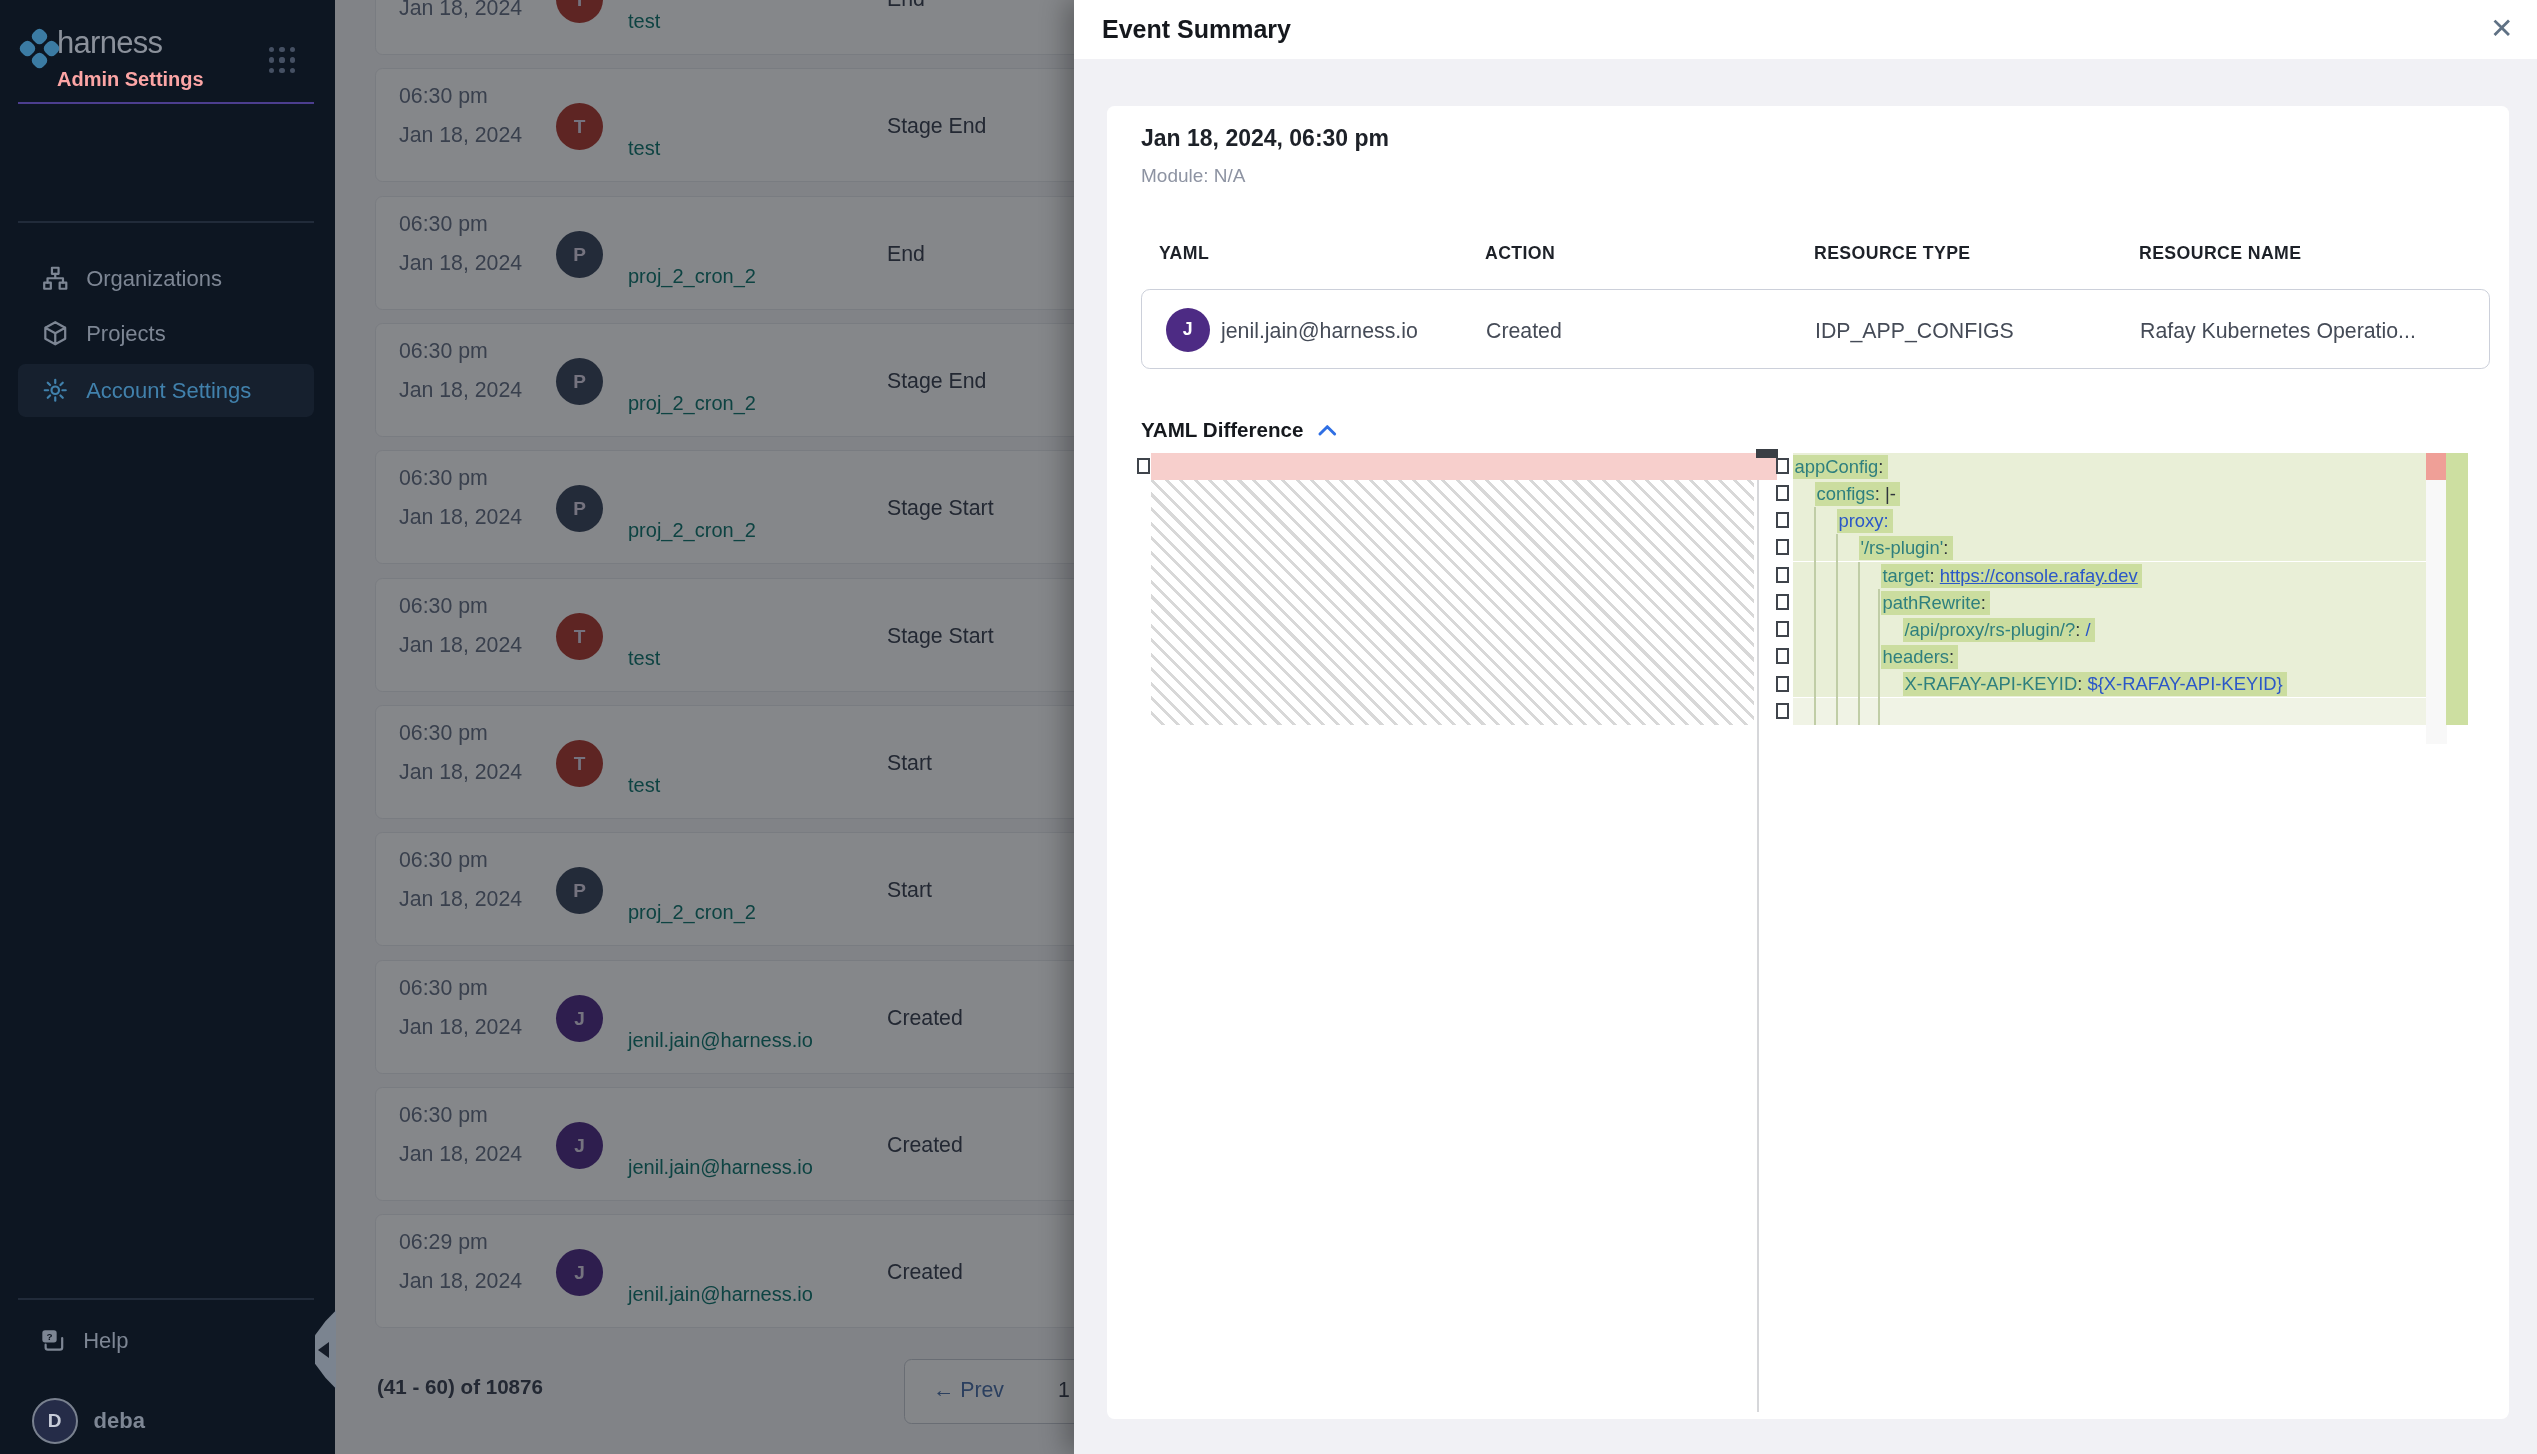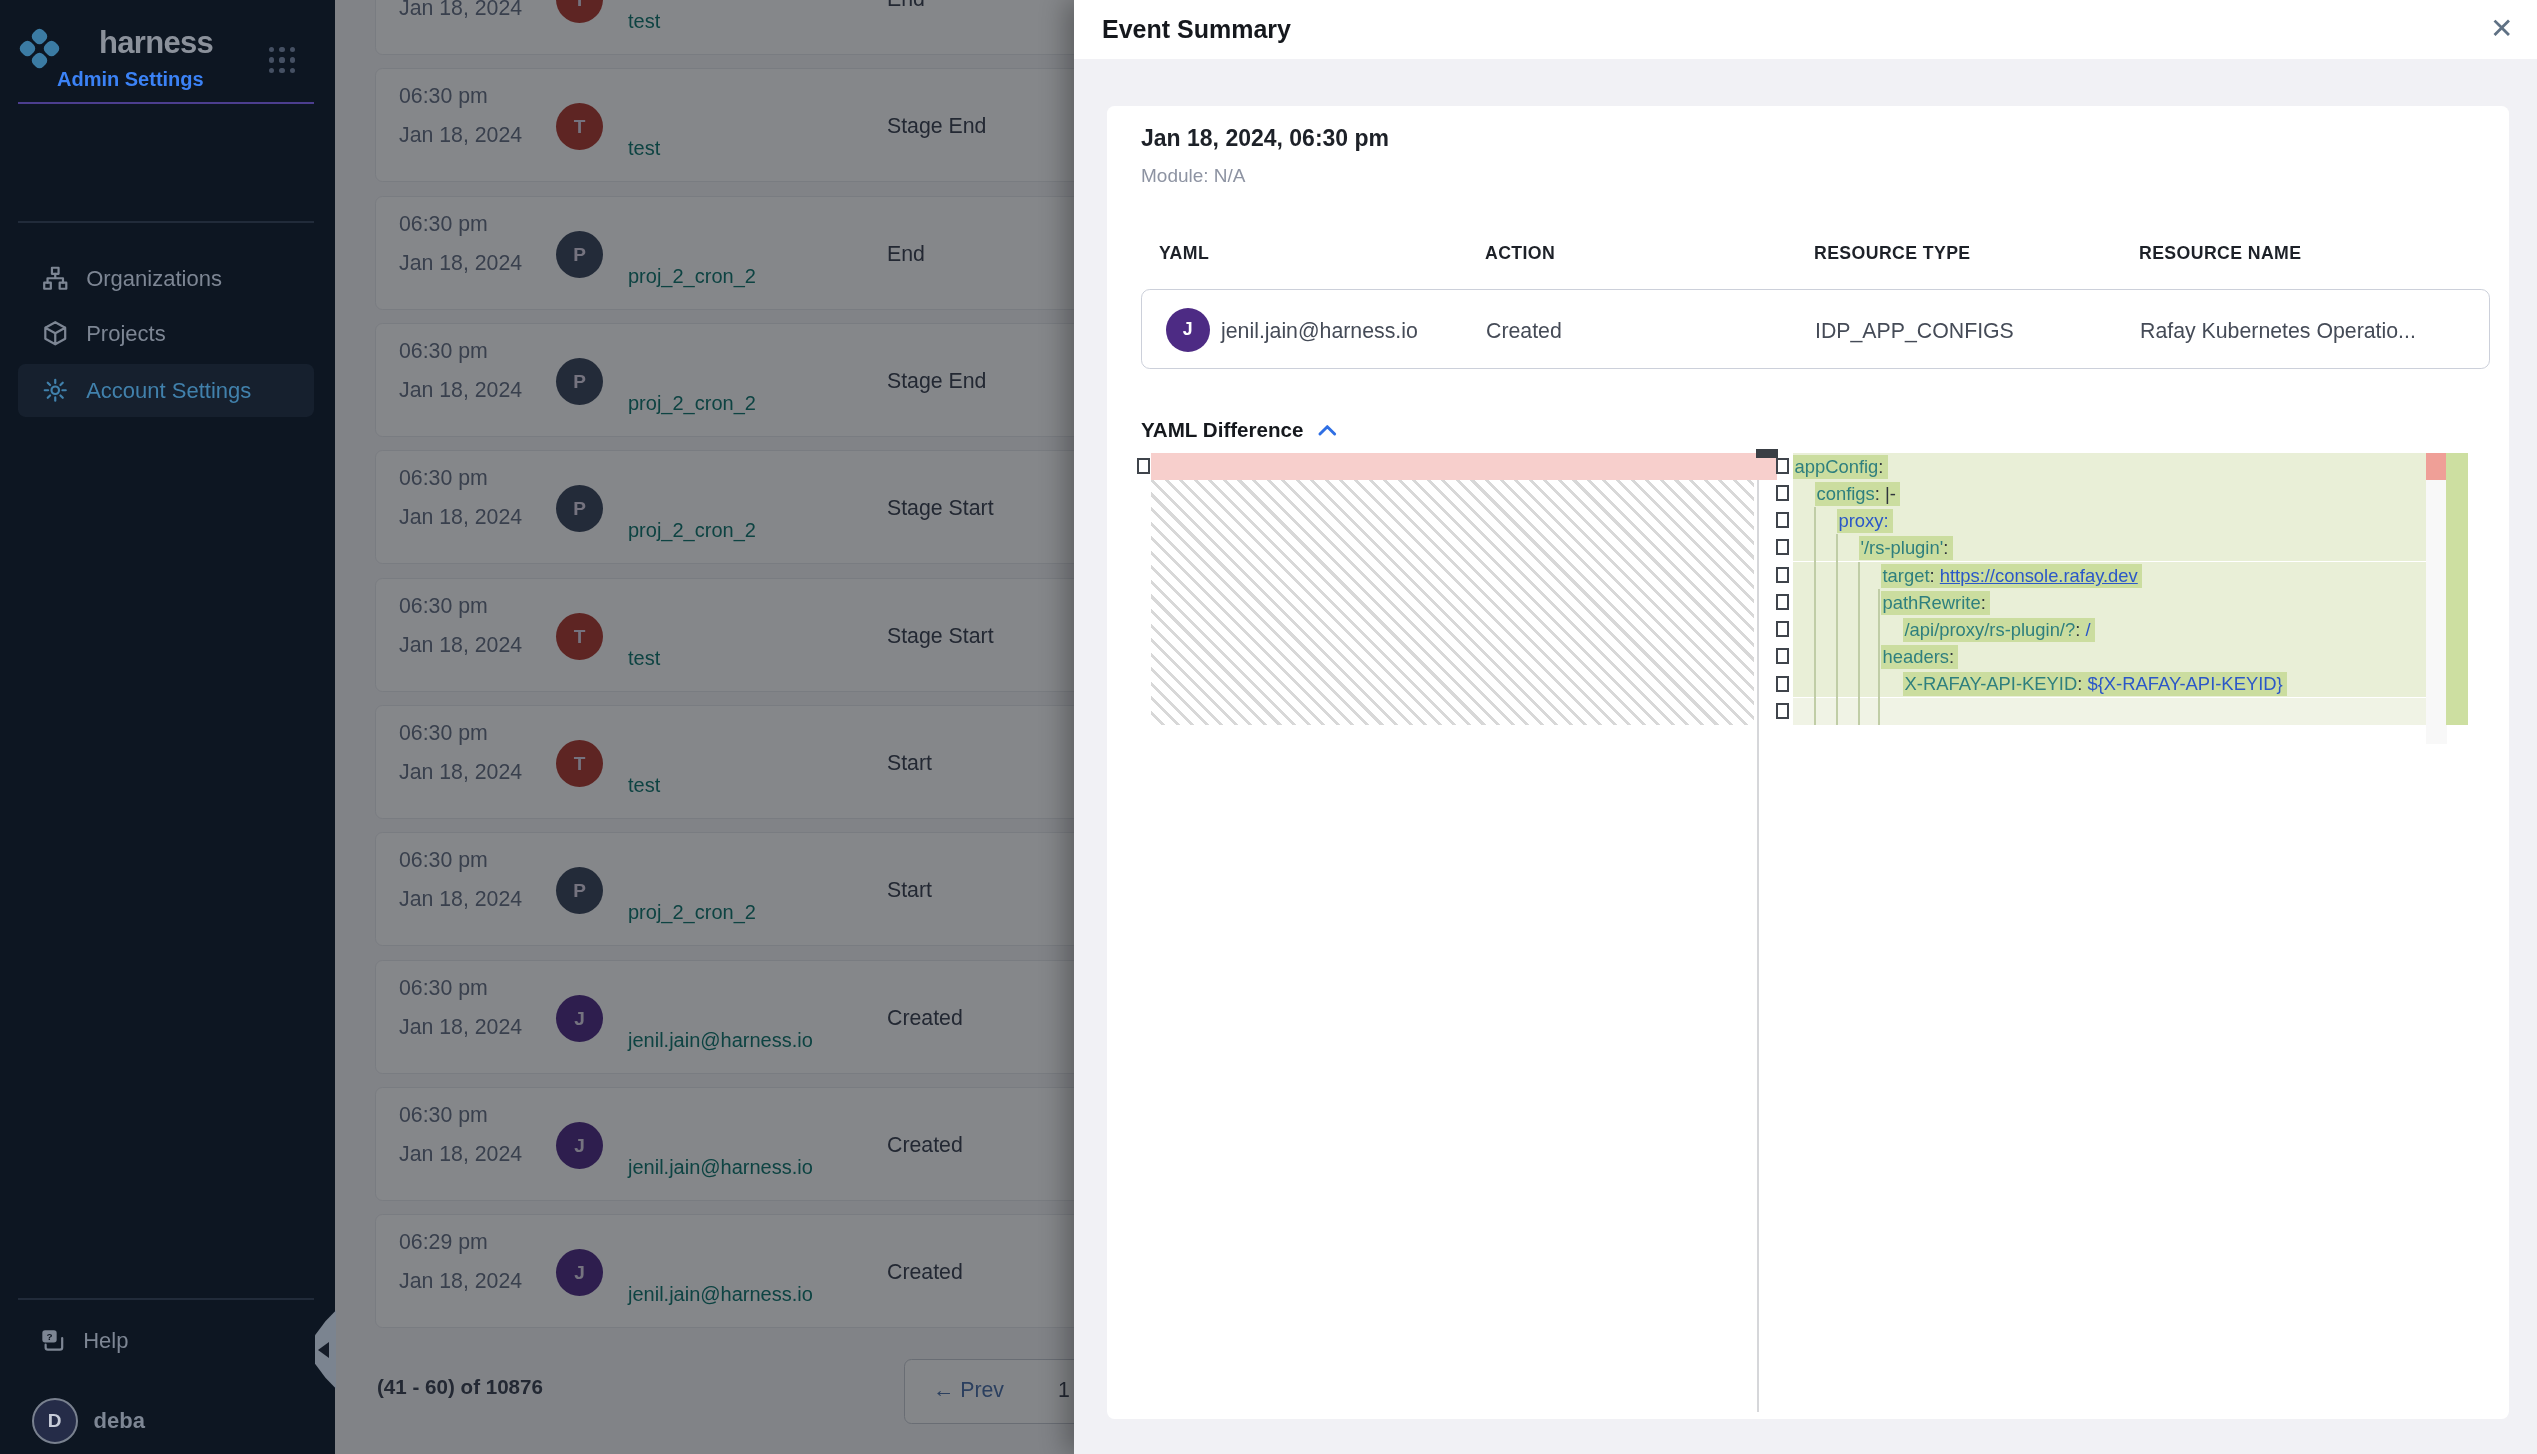--- a/index.html
+++ b/index.html
@@ -4,22 +4,22 @@
 <style>
   * { margin:0; padding:0; box-sizing:border-box; font-family:"Liberation Sans",sans-serif; }
   html,body { background:#222; }
   #app { position:relative; width:2538px; height:1454px; overflow:hidden; background:#fff; }
 
   
   .sb { position:absolute; left:0; top:0; width:335px; height:1454px; background:#0d1622; z-index:5; }
   .logo-wrap { position:absolute; left:17.7px; top:26.5px; width:44px; height:44px; }
   .logo-ic { position:absolute; left:6.6px; top:6.6px; width:31px; height:31px; transform:rotate(45deg); display:grid; grid-template-columns:1fr 1fr; gap:3.7px; }
   .logo-ic i { background:#3b7ba3; border-radius:5.2px; }
-  .logo-tx { position:absolute; left:57px; top:25px; font-size:31px; font-weight:700; color:#8b919b; letter-spacing:-0.7px;margin-left:42px; }
-  .logo-sub { position:absolute; left:57px; top:68px; font-size:20px; font-weight:600; color:#3b82f6; }
+  .logo-tx { position:absolute; left:57px; top:25px; font-size:31px; font-weight:400; color:#8b919b; letter-spacing:-0.7px; }
+  .logo-sub { position:absolute; left:57px; top:68px; font-size:20px; font-weight:600; color:#fca5a5; }
   .logo-rule { position:absolute; left:18.4px; top:102px; width:296px; height:2.2px; background:#4c3e8f; }
   .grid-ic { position:absolute; left:269px; top:47px; width:26px; display:grid; grid-template-columns:repeat(3,1fr); gap:5.2px; }
   .grid-ic i { width:5.2px; height:5.2px; border-radius:50%; background:#455063; }
   .sb-divider { position:absolute; left:18.4px; width:296px; height:1.5px; background:#212b3a; }
   .nav-item { position:absolute; left:18.4px; width:296px; height:53px; display:flex; align-items:center; gap:17.7px; padding-left:23.6px; color:#7d8694; font-size:22px; cursor:pointer; }
   .nav-item svg { width:26.5px; height:26.5px; flex:none; }
   .nav-item.active { background:#16202e; border-radius:7.4px; color:#4181ac; }
   .help-item { position:absolute; left:18.4px; top:1314px; width:280px; height:53px; display:flex; align-items:center; gap:17.7px; padding-left:20.6px; color:#7d8694; font-size:22px; cursor:pointer; }
   .user-item { position:absolute; left:18.4px; top:1391px; width:280px; height:59px; display:flex; align-items:center; gap:16px; padding-left:13.2px; cursor:pointer; }
   .user-av { width:46px; height:46px; border-radius:50%; border:2.2px solid #79818f; background:#252c48; color:#c7ccd8; font-size:19px; font-weight:700; display:flex; align-items:center; justify-content:center; }

